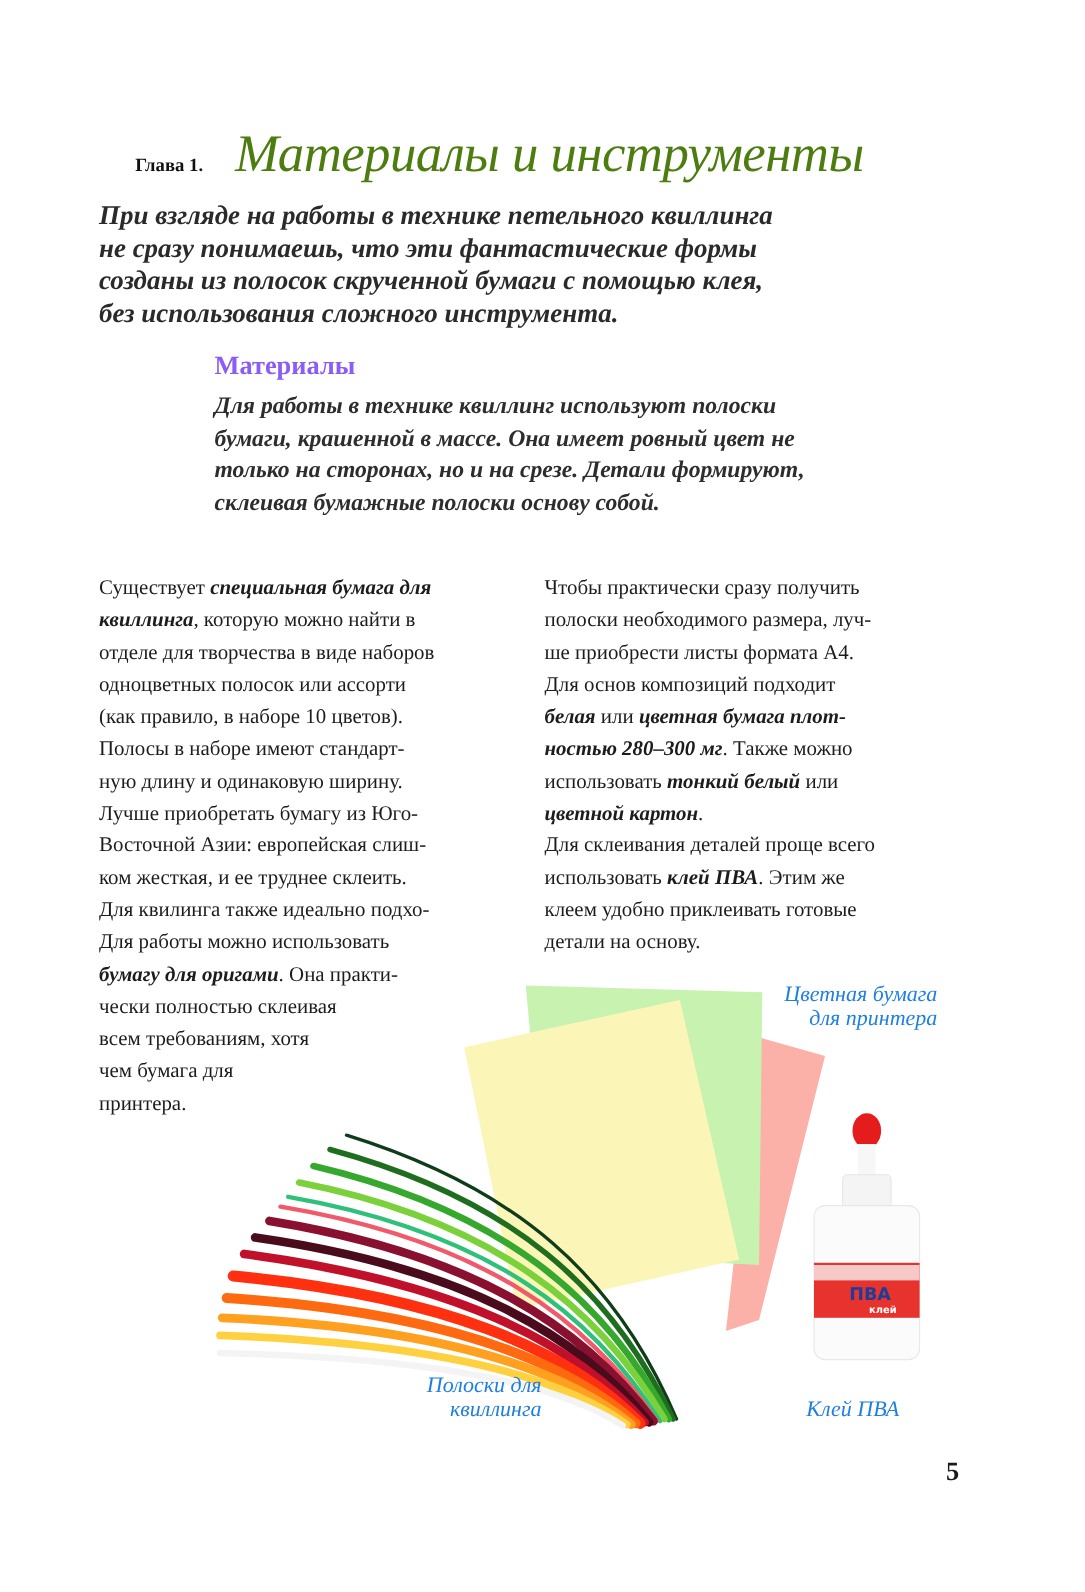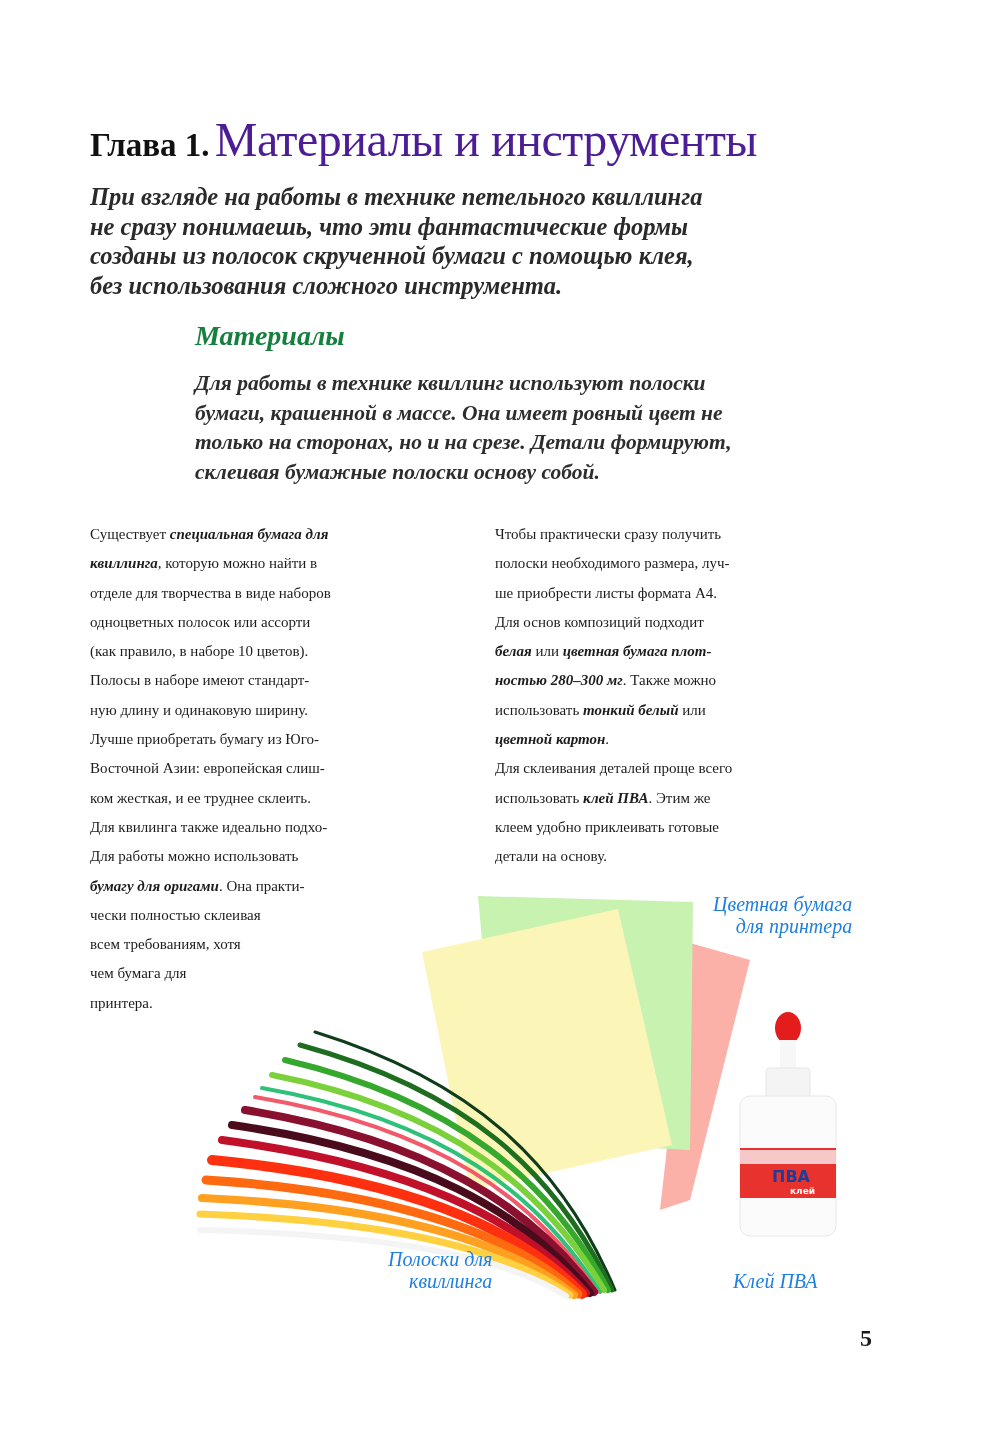--- a/index.html
+++ b/index.html
@@ -1,30 +1,30 @@
 <!DOCTYPE html>
 <html><head>
 <meta charset="utf-8">
 <style>
   html, body { margin: 0; padding: 0; background: #ffffff; }
   body { width: 986px; height: 1447px; position: relative; overflow: hidden; font-family: "DejaVu Serif", serif; color: #1a1a1a; }
 
   .chapter-line { position: absolute; left: 90px; top: 112px; white-space: nowrap; }
-  .chapter-label { font-family: "Liberation Serif", serif; font-weight: bold; font-size: 33px; color: #111; }
-  .chapter-title { font-family: "Liberation Serif", serif; font-size: 48px; color: #4c1d95; letter-spacing: -0.5px; }
+  .chapter-label { font-family: "Liberation Serif", serif; font-weight: bold; font-size: 17px; color: #111; margin-left: 33px; }
+  .chapter-title { font-family: "Liberation Serif", serif; font-style: italic; font-size: 48px; color: #4d7c0f; letter-spacing: -0.5px; margin-left: 24px; }
 
   .lead { position: absolute; left: 90px; top: 182px; width: 760px; font-family: "Liberation Serif", serif; font-style: italic; font-weight: bold; font-size: 24.5px; line-height: 29.5px; color: #2a2a2a; }
   .lead div { white-space: nowrap; }
 
-  .section-title { position: absolute; left: 195px; top: 320px; font-family: "Liberation Serif", serif; font-style: italic; font-weight: bold; font-size: 28px; color: #15803d; }
+  .section-title { position: absolute; left: 195px; top: 320px; font-family: "Liberation Serif", serif; font-weight: bold; font-size: 24px; color: #8b5cf6; }
 
-  .section-lead { position: absolute; left: 195px; top: 369px; width: 660px; font-family: "Liberation Serif", serif; font-style: italic; font-weight: bold; font-size: 21.5px; line-height: 29.5px; color: #2d2d2d; }
+  .section-lead { position: absolute; left: 195px; top: 354px; width: 660px; font-family: "Liberation Serif", serif; font-style: italic; font-weight: bold; font-size: 21.5px; line-height: 29.5px; color: #2d2d2d; }
   .section-lead div { white-space: nowrap; }
 
-  .col { position: absolute; font-family: "Liberation Serif", serif; font-size: 15px; line-height: 29.3px; color: #1c1c1c; }
+  .col { position: absolute; font-family: "Liberation Serif", serif; font-size: 19px; line-height: 29.3px; color: #1c1c1c; }
   .col div { white-space: nowrap; }
   .col-left { left: 90px; top: 520px; }
   .col-right { left: 495px; top: 520px; }
   .col b { font-style: italic; font-weight: bold; }
 
   .caption { position: absolute; font-family: "Liberation Serif", serif; font-style: italic; font-size: 20px; line-height: 22px; color: #1f7fe0; text-align: right; }
   .cap-printer { left: 713px; top: 893px; }
   .cap-strips { left: 388px; top: 1248px; }
   .cap-glue { left: 733px; top: 1270px; }
 

